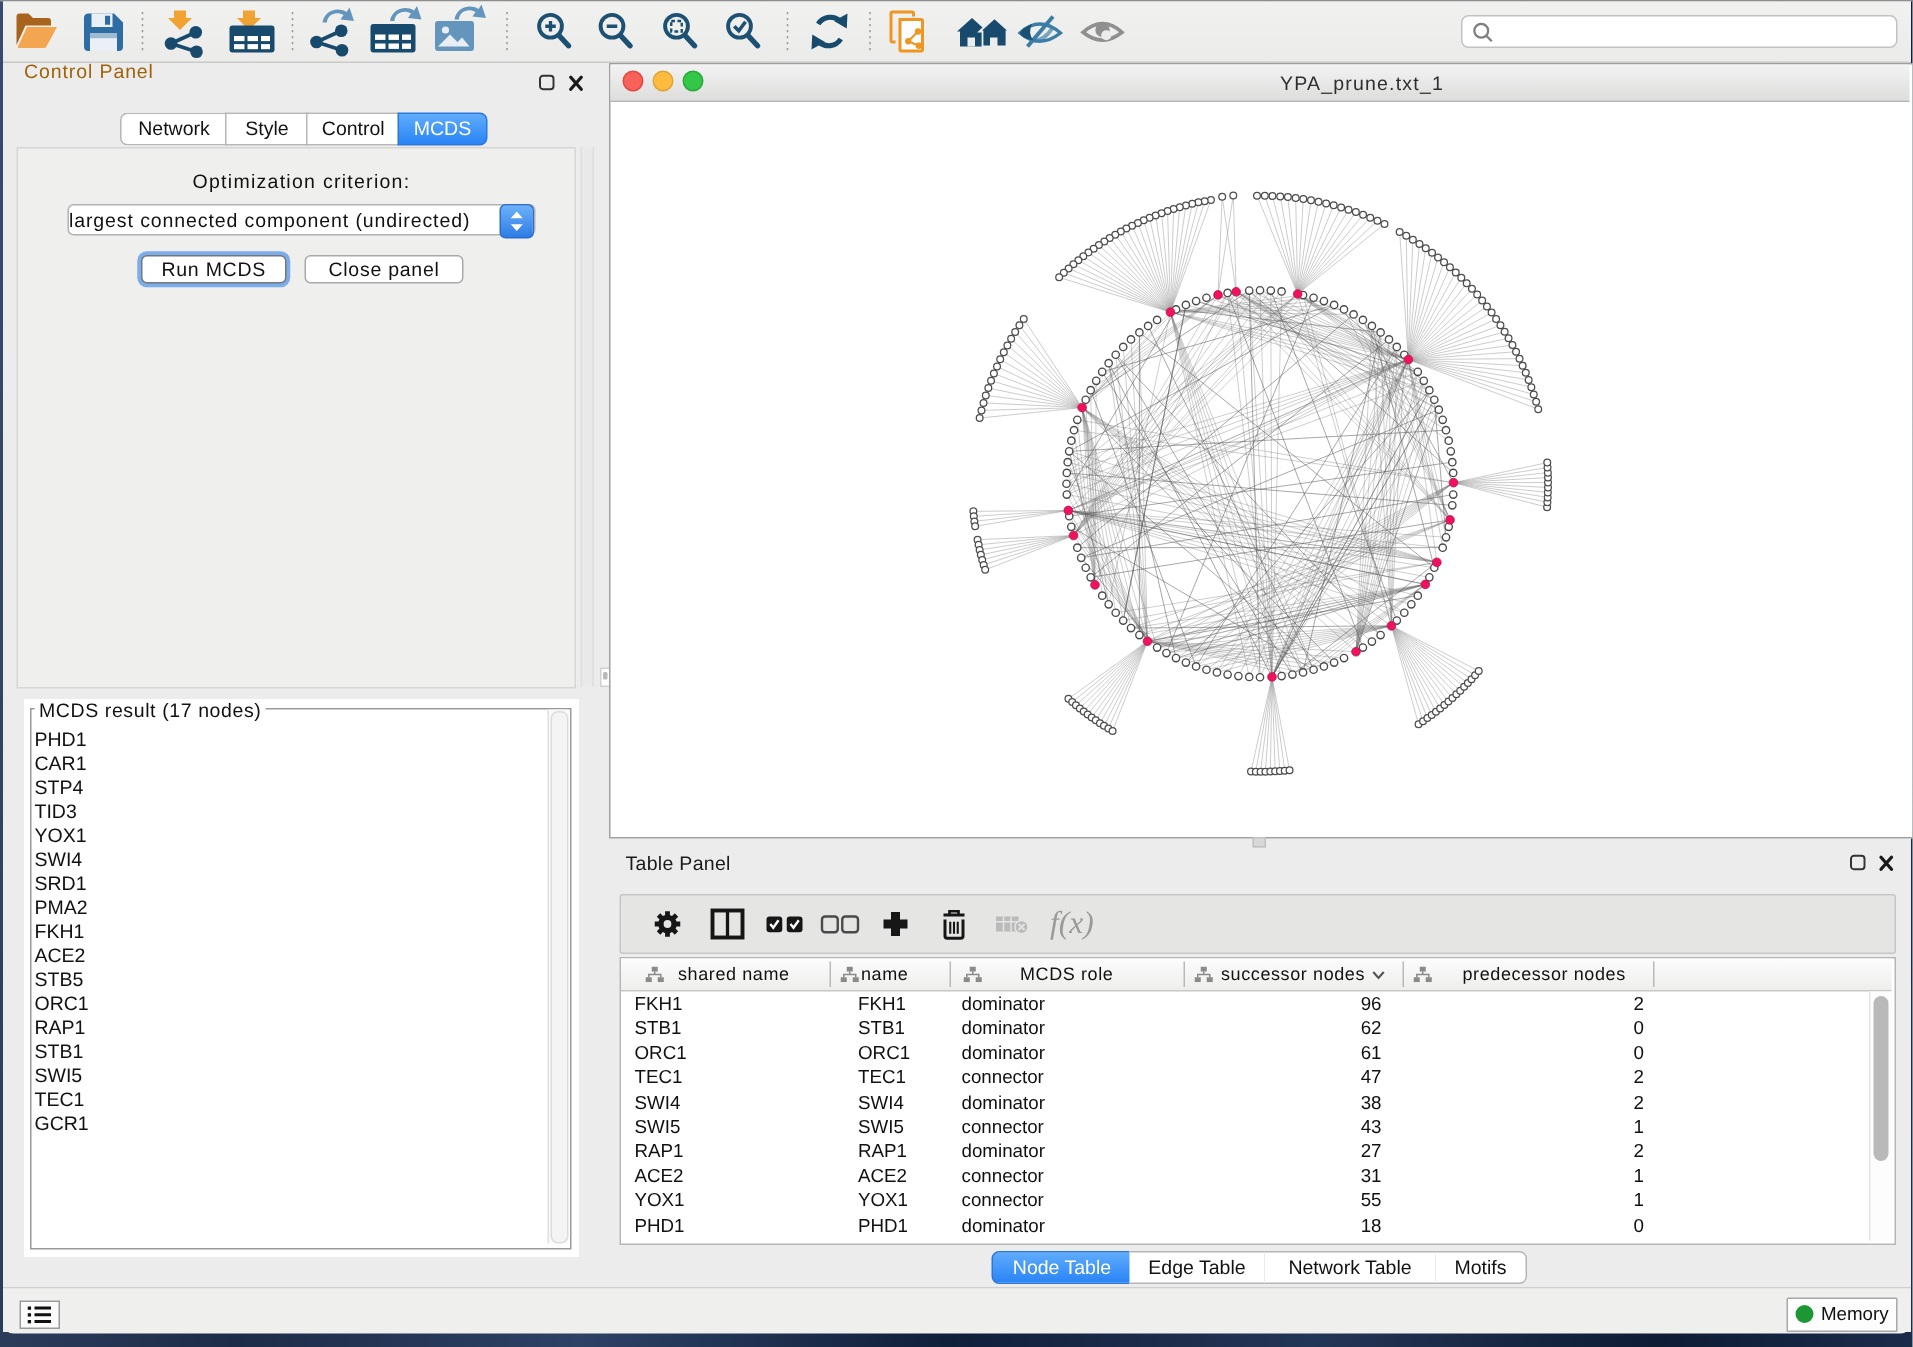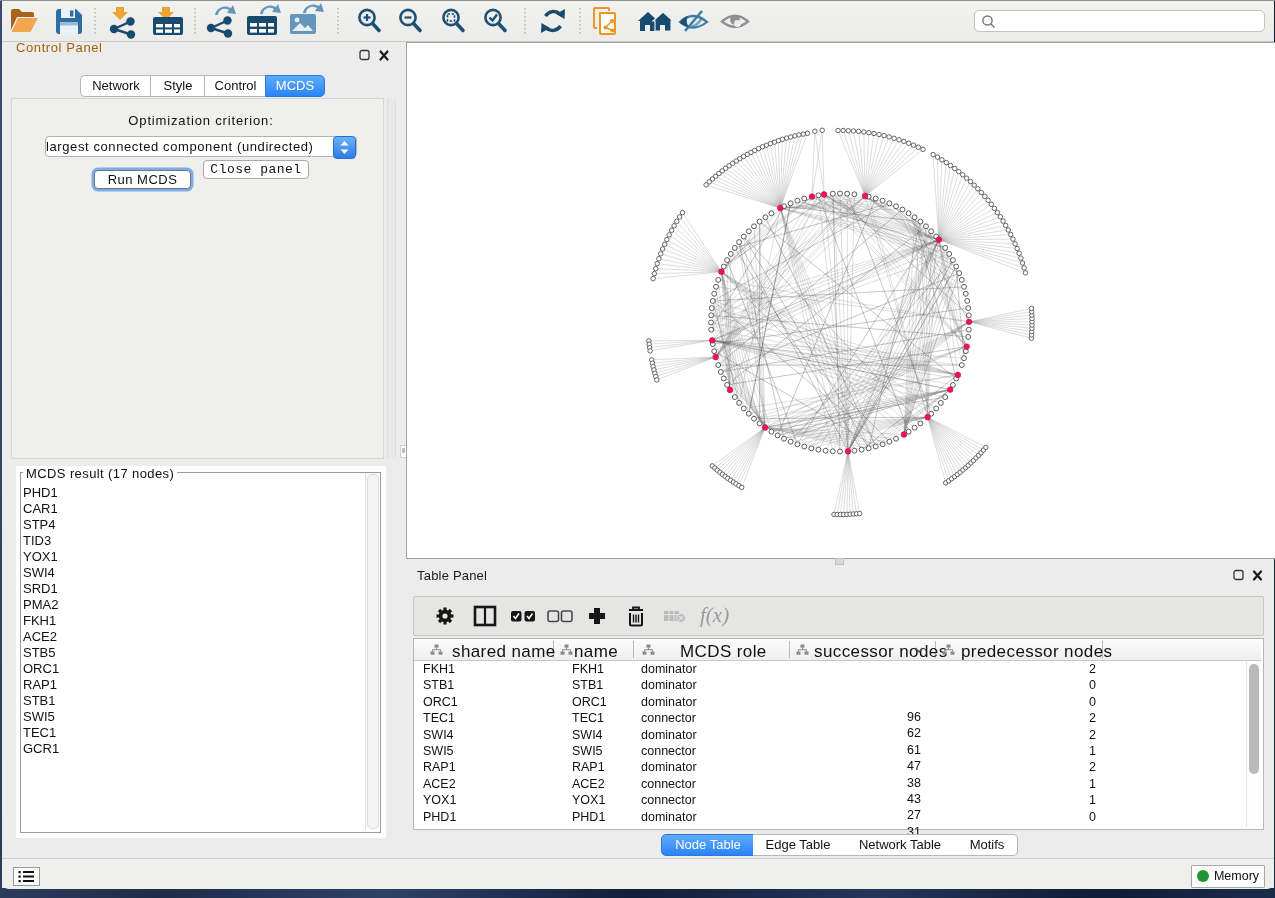--- a/index.html
+++ b/index.html
@@ -19,21 +19,21 @@
   #cp-scroll{left:387px;top:98px;width:7px;height:360px;background:#e9e9e9;border-left:1px solid #dedede;border-right:1px solid #dedede;}
   #opt-label{left:0px;top:113px;width:402px;text-align:center;font-size:13px;letter-spacing:0.85px;color:#111;}
   #dropdown{left:45px;top:136px;width:310px;height:19px;background:#fff;border:1px solid #b2b2b2;border-radius:4px;
     font-size:13px;letter-spacing:0.6px;color:#111;line-height:19px;}
   #dd-step{position:absolute;right:0px;top:-1px;width:21px;height:21px;border-radius:4px;
     background:linear-gradient(#6cb1f9,#2e7de5);border:1px solid #2a6ed0;}
   .btn{position:absolute;background:#fff;border:1px solid #a9a9a9;border-radius:4px;
     font-size:13px;letter-spacing:0.5px;color:#111;text-align:center;}
   #btn-run{left:94px;top:170px;width:95px;height:17px;line-height:17px;
     box-shadow:0 0 0 2.5px rgba(110,165,235,0.9);border-color:#777;}
-  #btn-close{left:203px;top:160px;width:104px;height:17px;line-height:17px;font-family:Liberation Mono, monospace;}
+  #btn-close{left:203px;top:170px;width:104px;height:17px;line-height:17px;}
   #mcds-box{left:16px;top:466px;width:370px;height:372px;background:#fff;}
   #mcds-fs{left:20px;top:472px;width:359px;height:359px;border:1px solid #9a9a9a;}
   #mcds-legend{left:23px;top:466px;background:#fff;padding:0 3px;font-size:13px;letter-spacing:0.4px;color:#111;}
   #mcds-list{left:23px;top:485px;font-size:13px;color:#111;line-height:16px;}
   #mcds-scroll{left:365px;top:473px;width:13px;height:356px;background:#fafafa;border-left:1px solid #e0e0e0;}
   #mcds-thumb{left:366.5px;top:474px;width:10px;height:353px;background:#f4f4f4;border:1px solid #dcdcdc;border-radius:5px;}
   
   #vsplit{left:400px;top:445px;width:6px;height:11px;background:#fdfdfd;border:1px solid #d0d0d0;}
   #vsplit i{position:absolute;left:1px;top:2px;width:2.5px;height:5px;background:#b9b9b9;display:block;border-radius:1px;}
   
@@ -41,27 +41,27 @@
   #net-title{left:0;top:0;width:866px;height:24px;
      background:linear-gradient(#f3f3f3,#dddddc);border-bottom:1px solid #b3b3b3;}
   .tl{position:absolute;top:3.7px;width:12.5px;height:12.5px;border-radius:50%;}
   #net-title .t{position:absolute;left:401px;top:5px;width:200px;text-align:center;font-size:13px;letter-spacing:0.8px;color:#2e2e2e;}
   #hsplit{left:835px;top:558px;width:7px;height:5px;background:#d8d8d8;border:1px solid #c0c0c0;}
   
   #tp-title{left:417px;top:568px;font-size:13px;letter-spacing:0.2px;color:#1a1a1a;}
   #tp-toolbar{left:413px;top:596px;width:849px;height:38px;background:#e5e5e4;border:1px solid #c6c6c5;border-radius:2px;}
   #tp-table{left:413px;top:638px;width:849px;height:190px;background:#fff;border:1px solid #b6b6b5;}
   #tp-head{position:absolute;left:0;top:0;width:847px;height:21px;
-     background:linear-gradient(#fcfcfc,#eeeeed);border-bottom:1px solid #c8c8c8;font-size:17px;letter-spacing:0.4px;color:#111;}
+     background:linear-gradient(#fcfcfc,#eeeeed);border-bottom:1px solid #c8c8c8;font-size:12px;letter-spacing:0.4px;color:#111;}
   .col-sep{position:absolute;top:2px;height:17px;width:0;border-left:1px solid #b9b9b9;}
   .hicon{position:absolute;top:5px;}
   .rows{position:absolute;left:0;top:23px;width:832px;font-size:12.5px;color:#111;}
   .row{position:absolute;height:16.4px;width:100%;}
   .c1{position:absolute;left:9px;} .c2{position:absolute;left:158px;} .c3{position:absolute;left:227px;}
-  .c4{position:absolute;left:360px;width:147px;text-align:right;margin-top:48px;} .c5{position:absolute;left:530px;width:152px;text-align:right;}
+  .c4{position:absolute;left:360px;width:147px;text-align:right;} .c5{position:absolute;left:530px;width:152px;text-align:right;}
   #tp-scroll{position:absolute;right:1px;top:22px;width:15px;height:166px;background:#fdfdfd;border-left:1px solid #e4e4e4;}
   #tp-thumb{position:absolute;left:2px;top:3px;width:10px;height:110px;background:#b9b9b9;border-radius:5px;}
   
   .seg{position:absolute;height:20px;background:#fff;border:1px solid #b6b6b6;font-size:13px;color:#111;
     text-align:center;line-height:20px;}
   .seg.sel{background:linear-gradient(#5facfc,#2a84f6);color:#fff;border-color:#2a77dd;}
   
   #statusbar{left:2px;top:858px;width:1272px;height:30px;background:#efefee;border-top:1px solid #cfcfcf;border-radius:0 0 7px 7px;}
   #st-icon{position:absolute;left:11px;top:8px;width:25px;height:17px;background:#fbfbfb;border:1px solid #9a9a9a;}
   #mem-btn{position:absolute;right:9px;top:6px;width:72px;height:21px;background:#fdfdfd;border:1px solid #a8a8a8;
@@ -250,20 +250,26 @@
 <div class="abs" id="mcds-fs"></div>
 <div class="abs" id="mcds-scroll"></div>
 <div class="abs" id="mcds-thumb"></div>
 <div class="abs" id="mcds-legend">MCDS result (17 nodes)</div>
 <div class="abs" id="mcds-list">PHD1<br>CAR1<br>STP4<br>TID3<br>YOX1<br>SWI4<br>SRD1<br>PMA2<br>FKH1<br>ACE2<br>STB5<br>ORC1<br>RAP1<br>STB1<br>SWI5<br>TEC1<br>GCR1</div>
 <div class="abs" id="vsplit">
     <i></i>
   </div>
 
 <div class="abs" id="net-win">
+  <div class="abs" id="net-title">
+    <div class="tl" style="left:7.5px;background:#f8605a;border:0.5px solid #e14942"></div>
+    <div class="tl" style="left:27.5px;background:#fdbc40;border:0.5px solid #e0a433"></div>
+    <div class="tl" style="left:47.5px;background:#33c748;border:0.5px solid #2aa93c"></div>
+    <div class="t">YPA_prune.txt_1</div>
+  </div>
   <svg class="abs" style="left:0;top:25px" width="866" height="489" viewBox="0 0 866 488">
 <g stroke="#6e6e6e" stroke-opacity="0.38" stroke-width="0.6" fill="none">
 <path d="M373.3 139.6L495.4 141.1"></path>
 <path d="M373.3 139.6L489.0 137.8"></path>
 <path d="M373.3 139.6L482.4 134.8"></path>
 <path d="M373.3 139.6L475.6 132.2"></path>
 <path d="M373.3 139.6L468.7 130.0"></path>
 <path d="M373.3 139.6L461.7 128.2"></path>
 <path d="M373.3 139.6L425.8 382.8"></path>
 <path d="M373.3 139.6L433.0 383.0"></path>
@@ -1057,21 +1063,21 @@
   <span style="position:absolute;left:400px;top:3px">successor nodes</span>
   <svg style="position:absolute;left:500px;top:7px" width="10" height="8" viewBox="0 0 10 8">
         <path d="M1.5 2 L5 6 L8.5 2" stroke="#555" stroke-width="1.4" fill="none"></path>
       </svg>
   <svg class="hicon" style="left:528px" width="13" height="12" viewBox="0 0 13 12">
 <rect x="4.5" y="0.5" width="4" height="3.2" fill="#8a8a8a"></rect>
 <rect x="0.5" y="7.5" width="4" height="3.2" fill="#8a8a8a"></rect>
 <rect x="8.5" y="7.5" width="4" height="3.2" fill="#8a8a8a"></rect>
 <path d="M6.5 3.7 L6.5 5.7 M2.5 7.5 L2.5 5.7 L10.5 5.7 L10.5 7.5" stroke="#8a8a8a" fill="none"></path>
 </svg>
-  <span style="position:absolute;left:547px;top:3px">predecessor nodes</span>
+  <span style="position:absolute;left:561px;top:3px">predecessor nodes</span>
  </div>
  <div class="rows">
   <div class="row" style="top:0.0px">
         <span class="c1">FKH1</span>
         <span class="c2">FKH1</span>
         <span class="c3">dominator</span>
         <span class="c4">96</span>
         <span class="c5">2</span>
       </div>
   <div class="row" style="top:16.4px">

